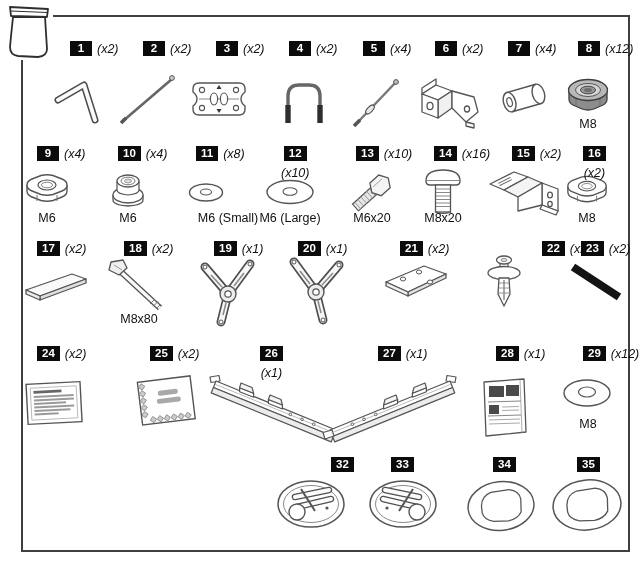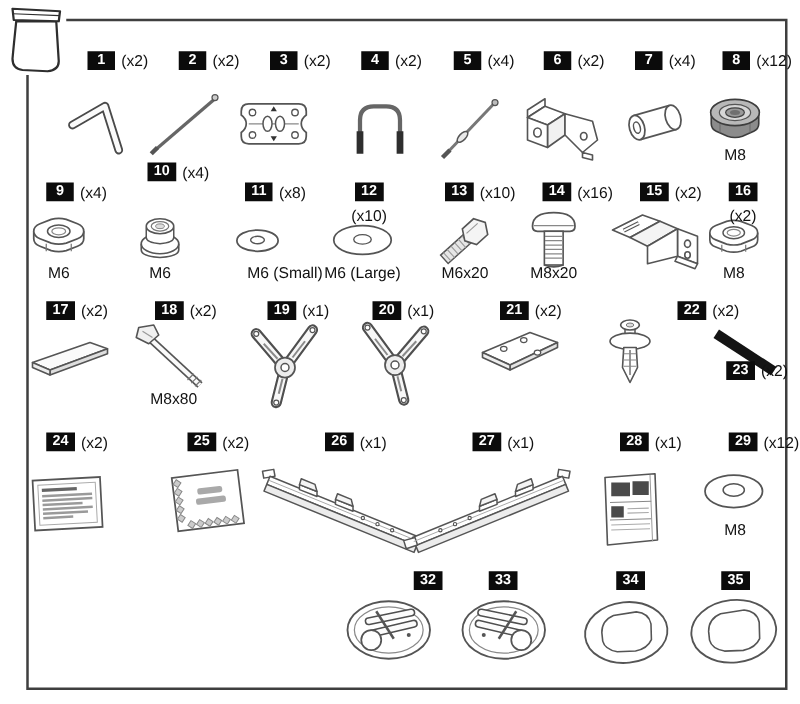--- a/index.html
+++ b/index.html
@@ -4,21 +4,21 @@
 <style>
   html,body{margin:0;padding:0;background:#fff;}
   #page{position:relative;width:640px;height:563px;background:#ffffff;
         font-family:"Liberation Sans", sans-serif;overflow:hidden;}
   #box-border{position:absolute;left:21px;top:15px;width:605px;height:533px;
         border:2px solid #3f3f3f;background:#fff;}
   #bag{position:absolute;left:4px;top:1px;width:52px;height:62px;z-index:5;}
   .badge-group{position:absolute;display:flex;align-items:center;gap:5px;z-index:3;}
   .badge-num{background:#0b0b0b;color:#fff;font-weight:bold;font-size:11.5px;
         line-height:15px;padding:0 5px;min-width:12px;text-align:center;display:inline-block;}
-  .badge-qty{font-size:12.5px;color:#111;}
+  .badge-qty{font-size:12.5px;color:#111;font-style:italic;}
   .part-svg{position:absolute;z-index:2;}
   .part-label{position:absolute;transform:translateX(-50%);font-size:12.5px;
         color:#111;white-space:nowrap;z-index:3;}
   .defs{position:absolute;width:0;height:0;overflow:hidden;}
 </style>
 </head>
 <body>
 
 <svg class="defs" xmlns="http://www.w3.org/2000/svg">
   <symbol id="sym-hex-key" viewBox="0 0 60 58">
@@ -392,21 +392,21 @@
       </svg>
       <div class="part-label" style="left: 588px; top: 117px;">M8</div>
       <div class="badge-group" style="left: 37px; top: 146px;">
         <span class="badge-num">9</span>
         <span class="badge-qty">(x4)</span>
       </div>
       <svg class="part-svg" width="56" height="46" style="left: 19px; top: 166px;">
         <use href="#sym-hex-nut"></use>
       </svg>
       <div class="part-label" style="left: 47px; top: 211px;">M6</div>
-      <div class="badge-group" style="left: 118px; top: 130px; justify-content: space-between;">
+      <div class="badge-group" style="left: 118px; top: 146px; justify-content: space-between;">
         <span class="badge-num">10</span>
         <span class="badge-qty">(x4)</span>
       </div>
       <svg class="part-svg" width="50" height="46" style="left: 103px; top: 168px;">
         <use href="#sym-lock-nut-small"></use>
       </svg>
       <div class="part-label" style="left: 128px; top: 211px;">M6</div>
       <div class="badge-group" style="left: 196px; top: 146px;">
         <span class="badge-num">11</span>
         <span class="badge-qty">(x8)</span>
@@ -490,42 +490,42 @@
       <svg class="part-svg" width="76" height="46" style="left: 378px; top: 258px;">
         <use href="#sym-flat-plate"></use>
       </svg>
       <div class="badge-group" style="left: 497px; top: 241px; padding-left: 45px;">
         <span class="badge-num">22</span>
         <span class="badge-qty">(x2)</span>
       </div>
       <svg class="part-svg" width="54" height="60" style="left: 477px; top: 252px;">
         <use href="#sym-push-rivet"></use>
       </svg>
-      <div class="badge-group" style="left: 581px; top: 241px; margin-top: 48px;">
+      <div class="badge-group" style="left: 581px; top: 241px;">
         <span class="badge-num">23</span>
         <span class="badge-qty">(x2)</span>
       </div>
       <svg class="part-svg" width="64" height="50" style="left: 564px; top: 256px;">
         <use href="#sym-rubber-strip"></use>
       </svg>
       <div class="badge-group" style="left: 37px; top: 346px; justify-content: flex-end;">
         <span class="badge-num">24</span>
         <span class="badge-qty">(x2)</span>
       </div>
       <svg class="part-svg" width="72" height="60" style="left: 18px; top: 372px;">
         <use href="#sym-label-sheet"></use>
       </svg>
       <div class="badge-group" style="left: 150px; top: 346px;">
         <span class="badge-num">25</span>
         <span class="badge-qty">(x2)</span>
       </div>
       <svg class="part-svg" width="80" height="64" style="left: 126px; top: 370px;">
         <use href="#sym-packet"></use>
       </svg>
-      <div class="badge-group" style="left: 260px; top: 346px;">
+      <div class="badge-group" style="left: 260px; top: 346px; flex-direction: column;">
         <span class="badge-num">26</span>
         <span class="badge-qty">(x1)</span>
       </div>
       <svg class="part-svg" width="140" height="84" style="left: 206px; top: 368px;">
         <use href="#sym-rail-left"></use>
       </svg>
       <div class="badge-group" style="left: 378px; top: 346px;">
         <span class="badge-num">27</span>
         <span class="badge-qty">(x1)</span>
       </div>

